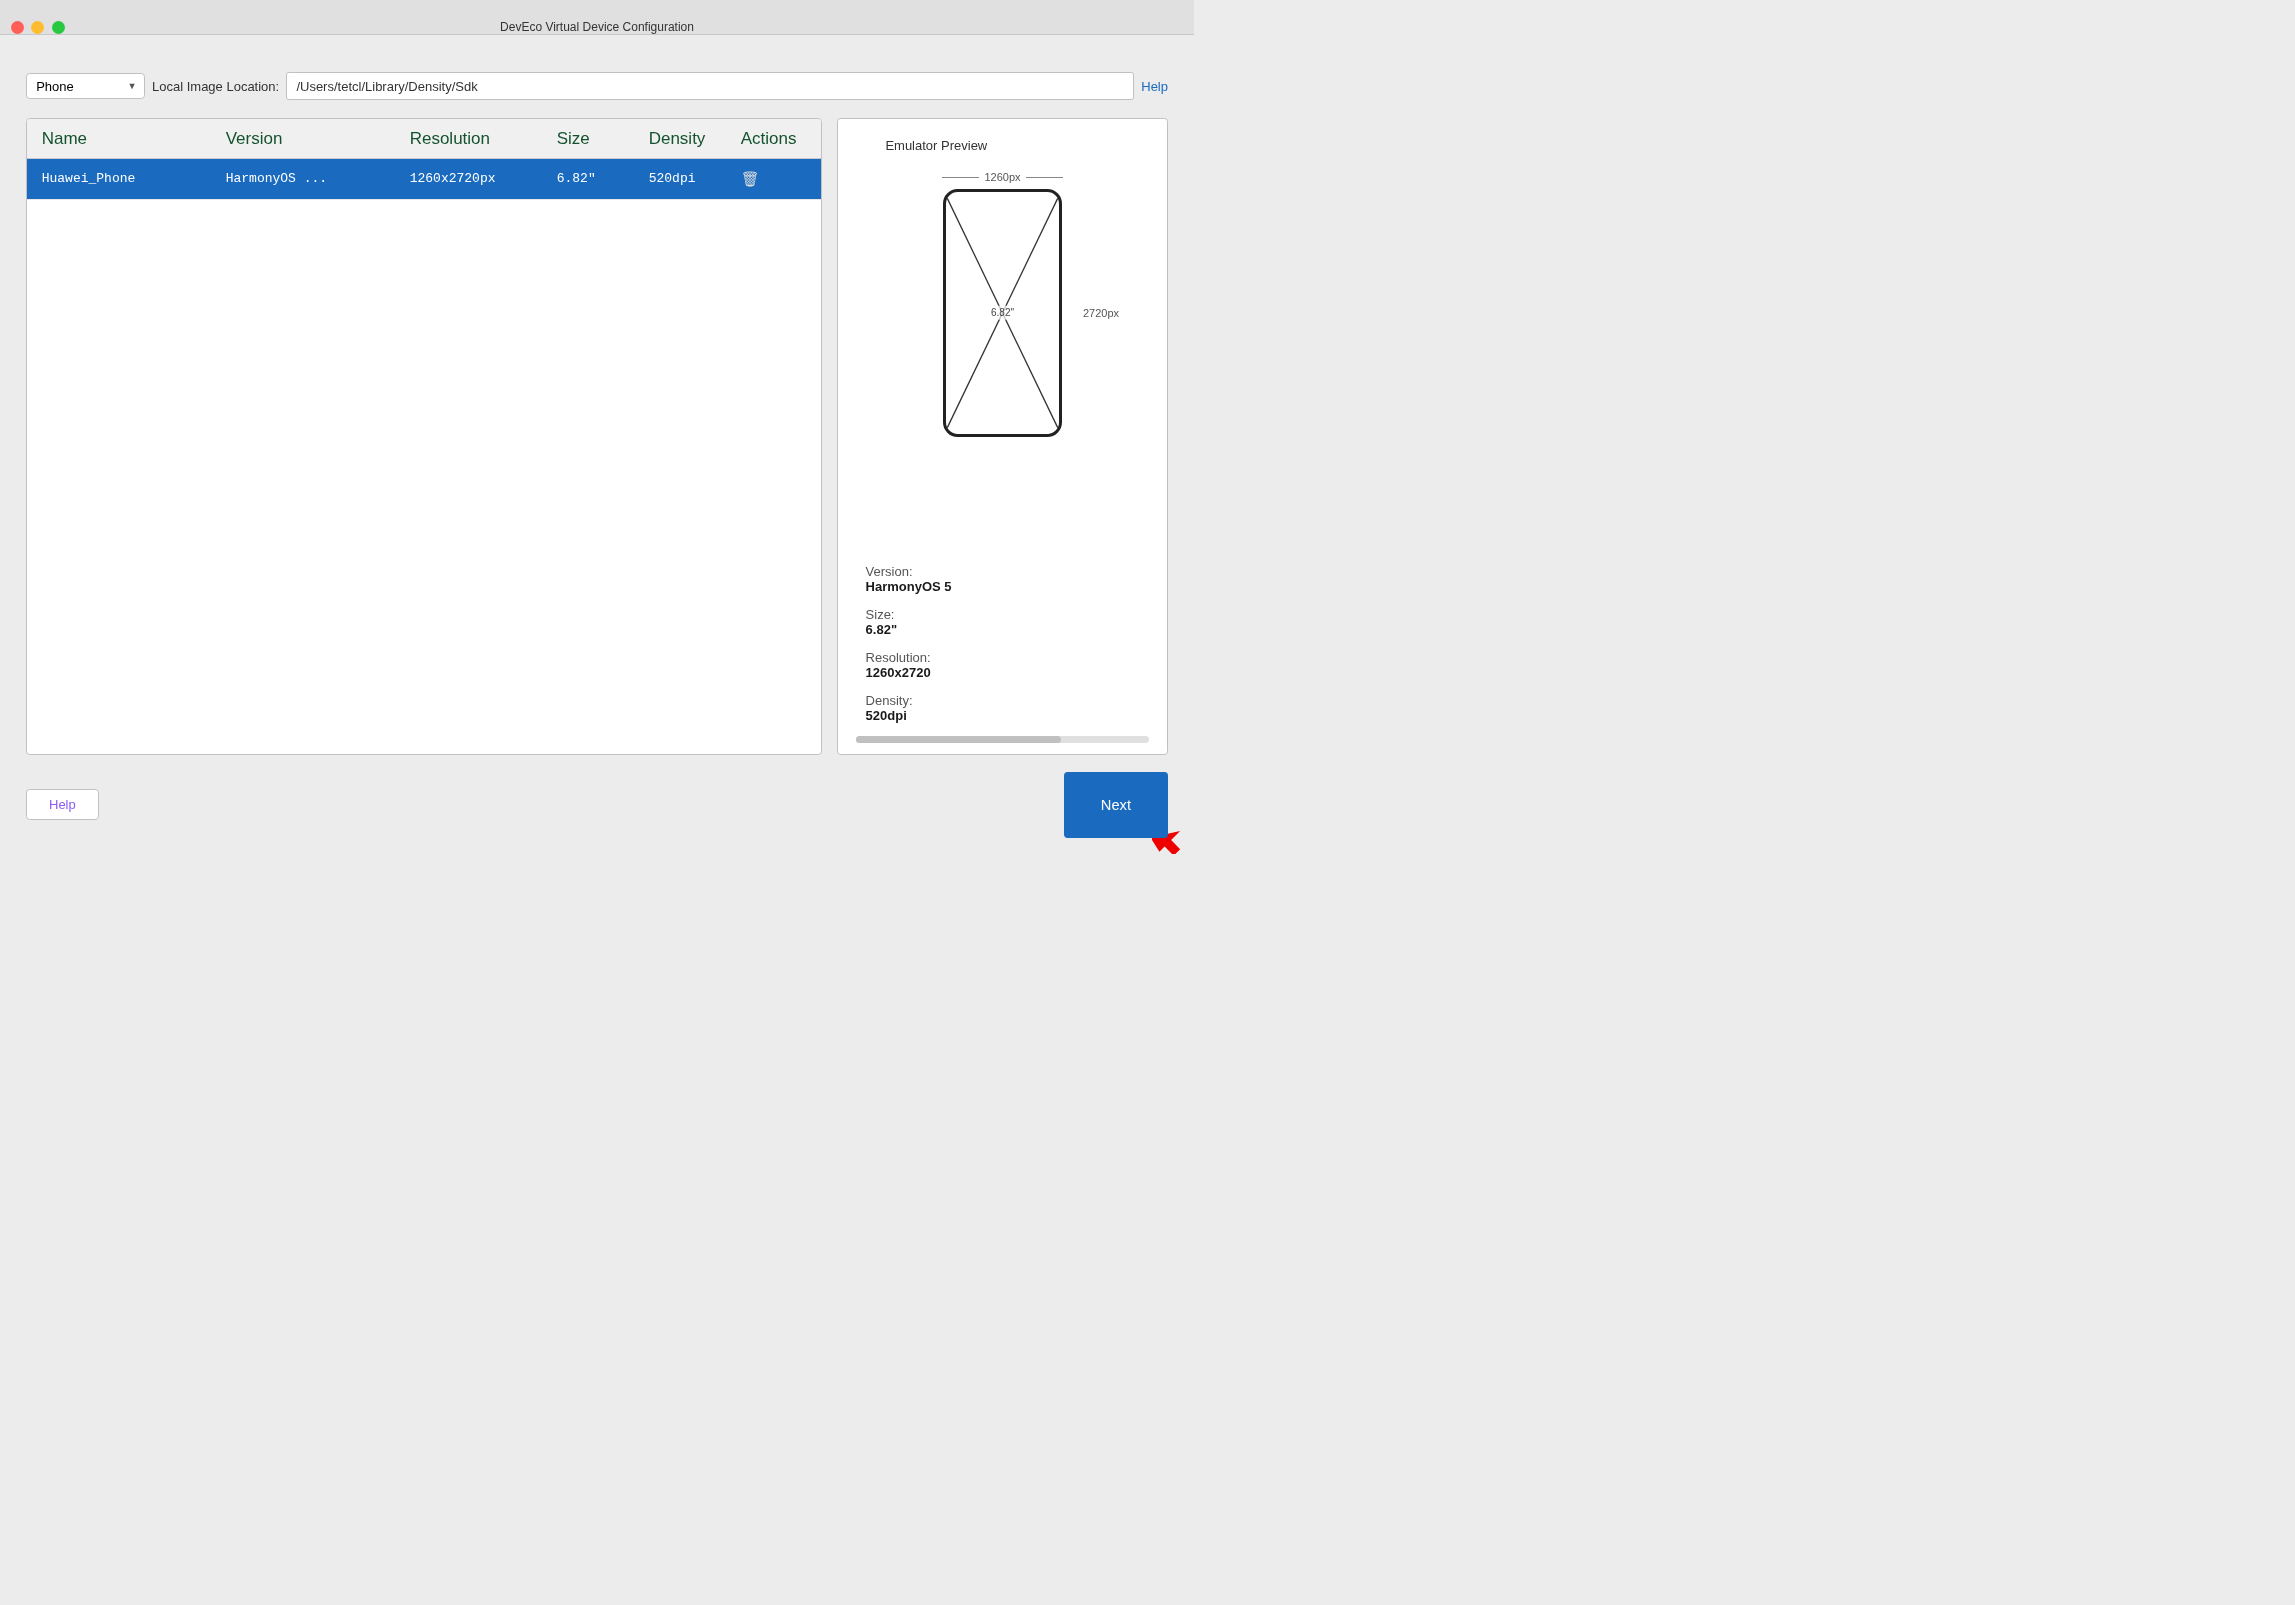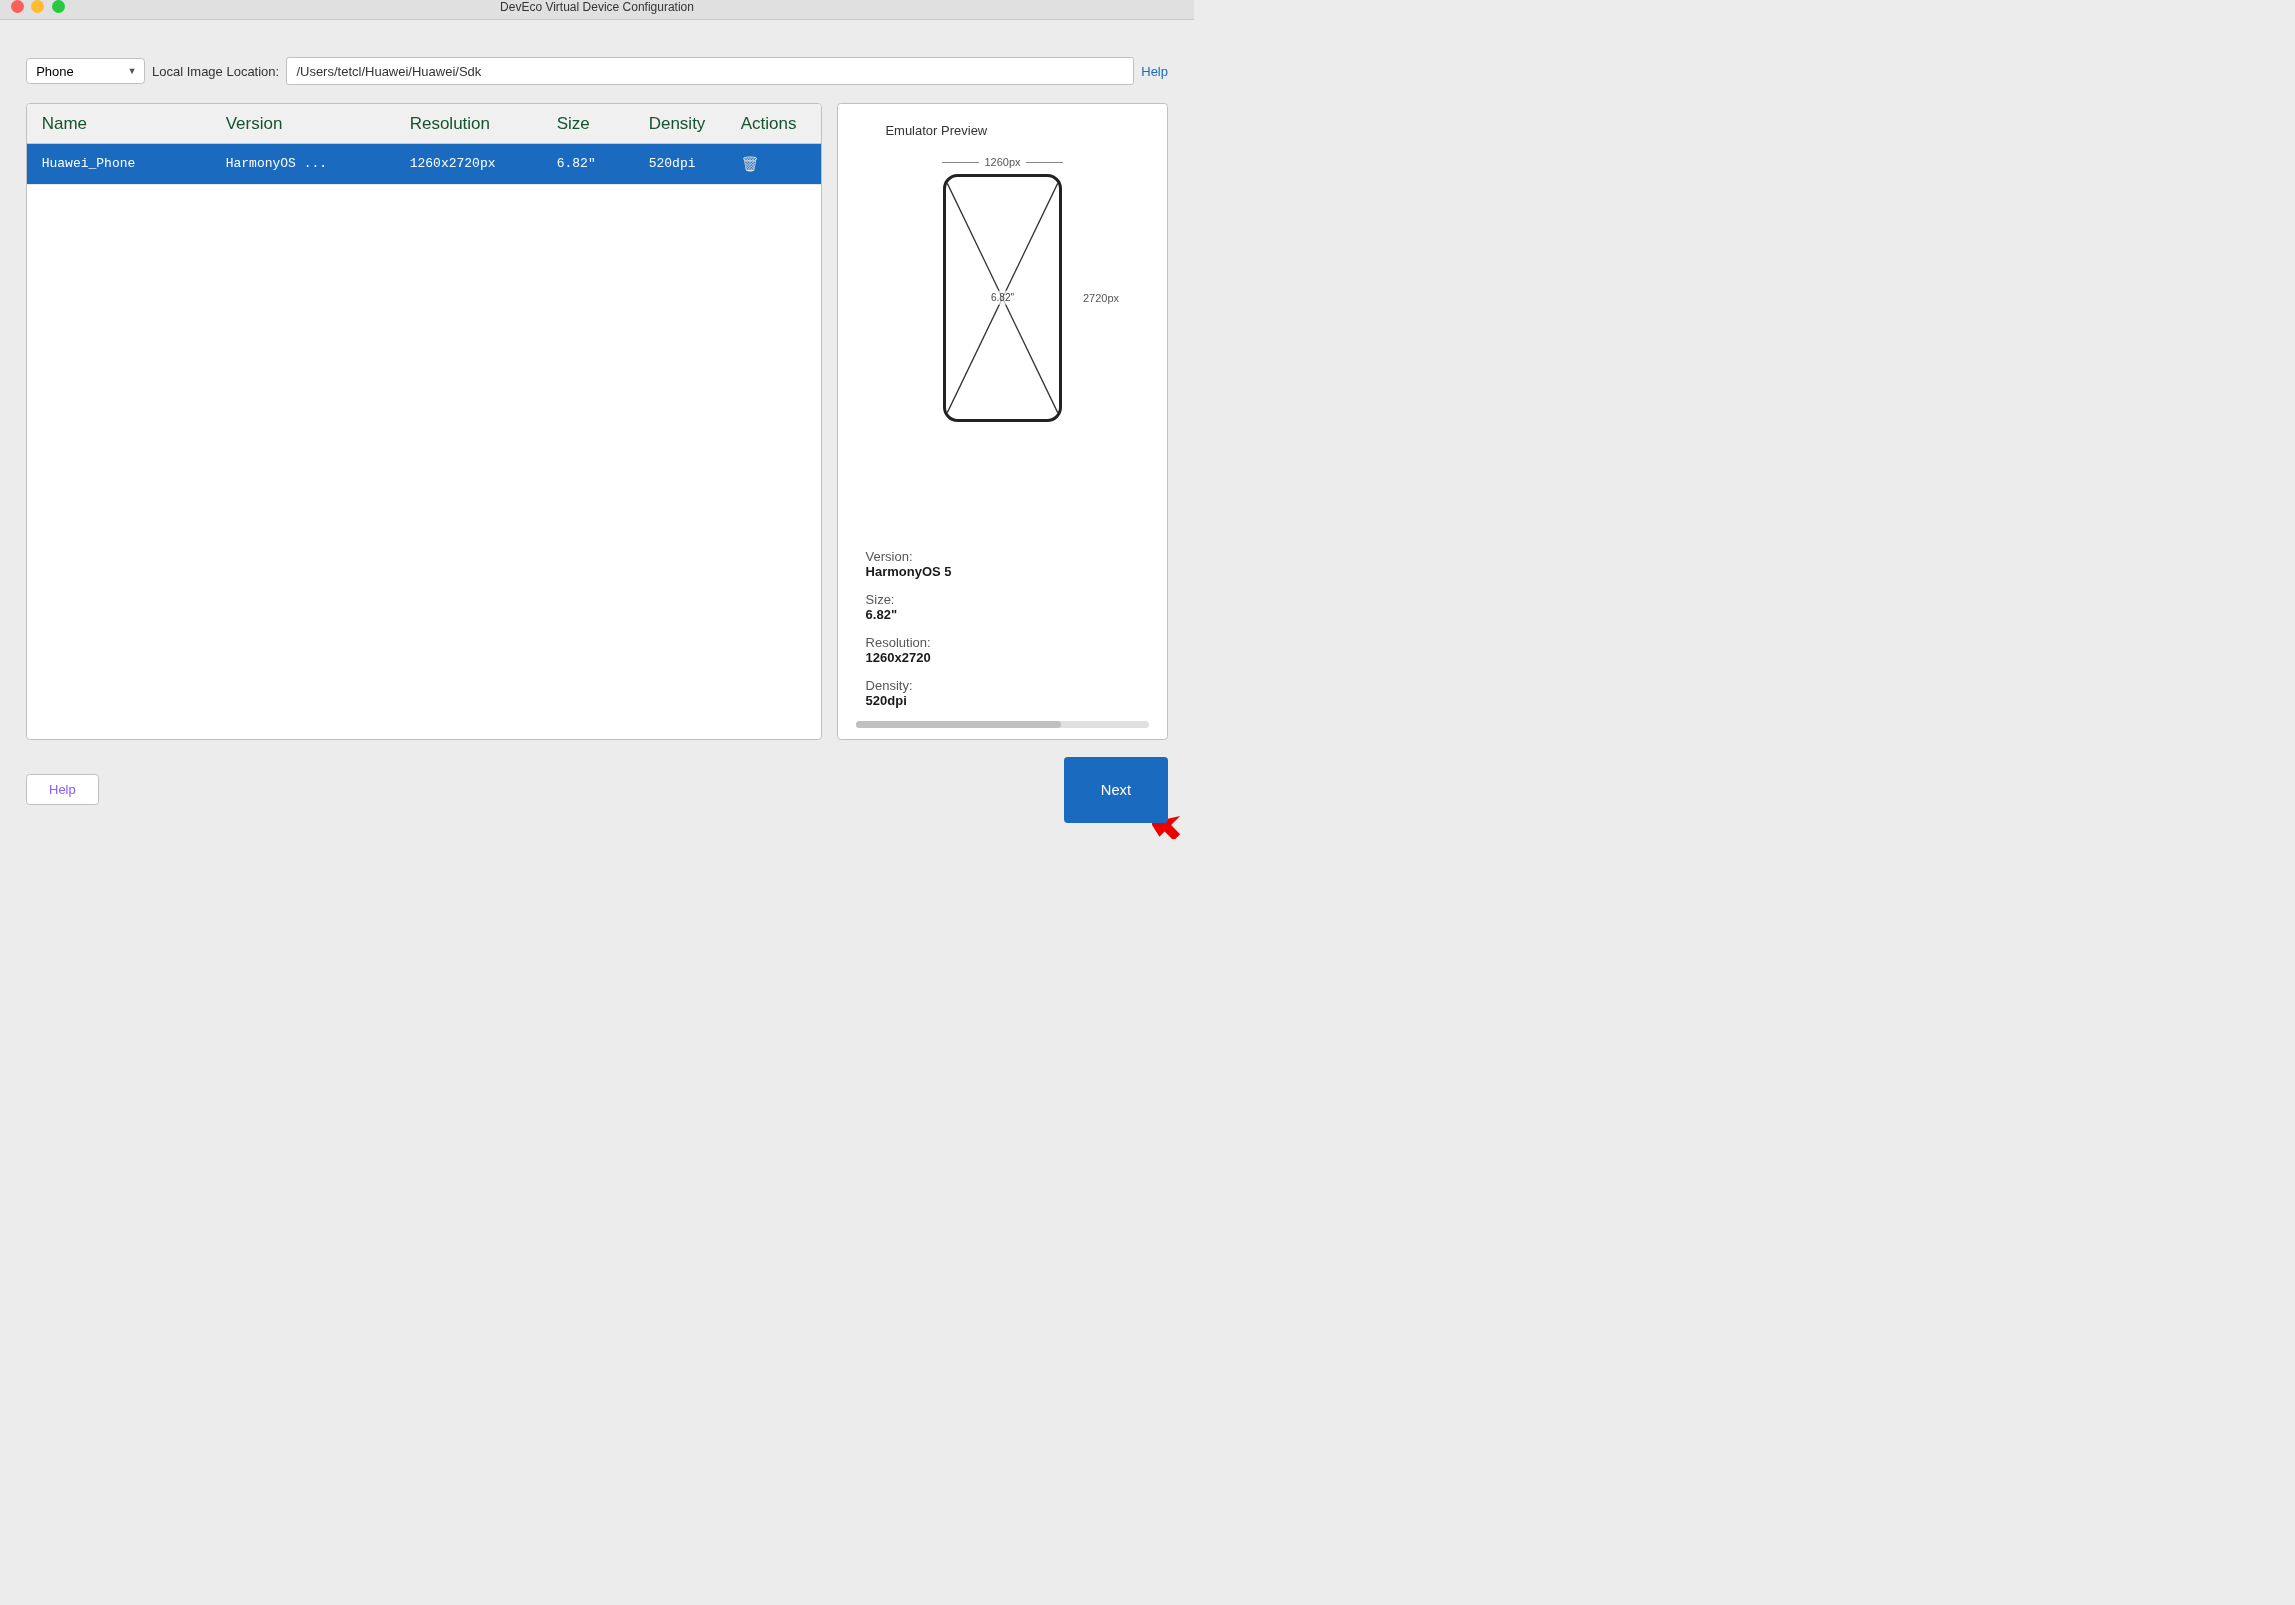--- a/index.html
+++ b/index.html
@@ -7,24 +7,24 @@
     body {
       font-family: -apple-system, BlinkMacSystemFont, 'Helvetica Neue', Arial, sans-serif;
       background: #ececec;
       width: 1194px;
       height: 854px;
       overflow: hidden;
       position: relative;
     }
 
     .title-bar {
-      height: 20px;
+      height: 35px;
       background: #e0e0e0;
       display: flex;
-      align-items: flex-start;
+      align-items: flex-end;
       justify-content: center;
       position: relative;
       border-bottom: 0.9px solid #c8c8c8;
     }
 
     .title-bar-buttons {
       position: absolute;
       left: 11px;
       display: flex;
       gap: 7.3px;
@@ -341,21 +341,21 @@
 
   <div class="top-controls">
     <div class="select-wrapper">
       <select>
         <option>Phone</option>
       </select>
       <span class="chevron-icon">▼</span>
     </div>
 
     <span class="location-label">Local Image Location:</span>
-    <div class="location-path">/Users/tetcl/Huawei/Huawei/Sdk</div>
+    <div class="location-path">/Users/tetcl/Library/Density/Sdk</div>
     <a class="edit-link">Help</a>
   </div>
 
   <div class="body-area">
 
     <div class="device-table-area">
       <div class="table-header">
         <div class="th name">Name</div>
         <div class="th version">Version</div>
         <div class="th resolution">Resolution</div>

